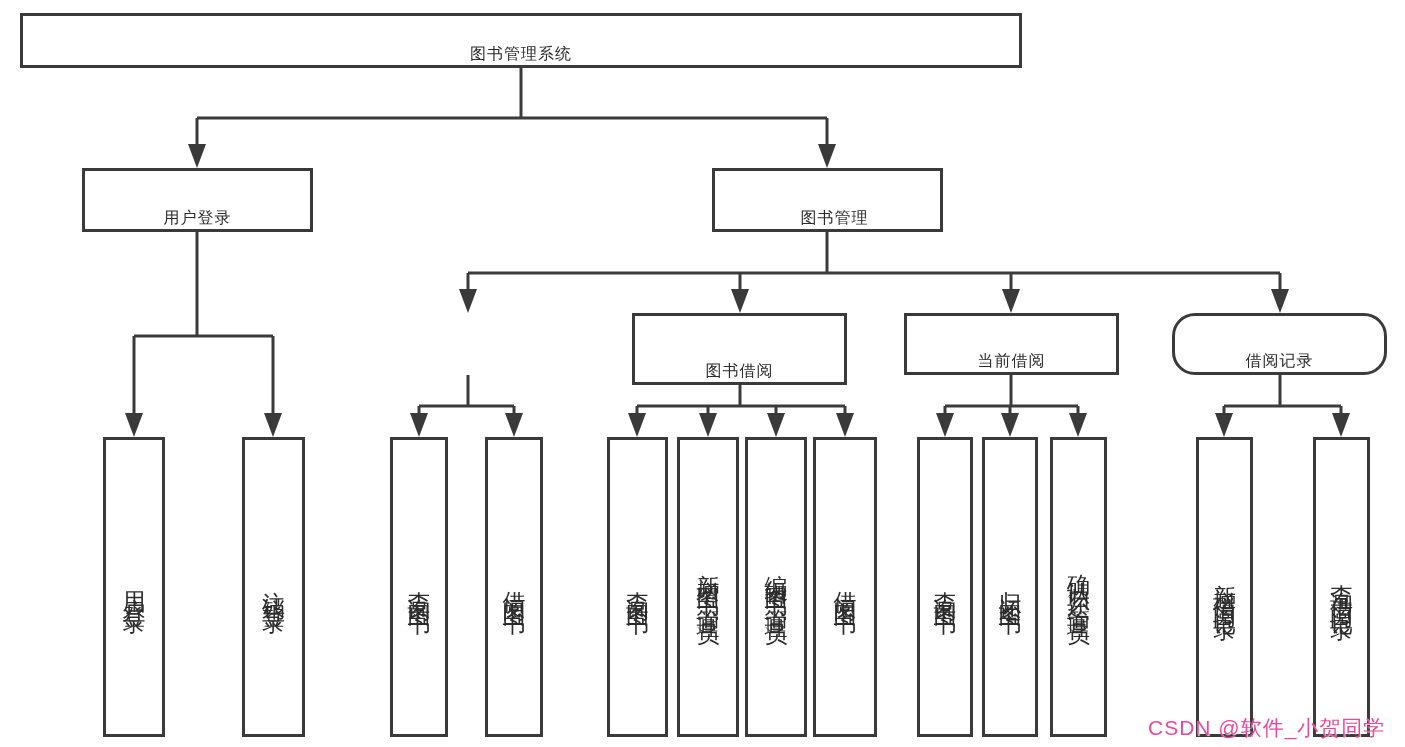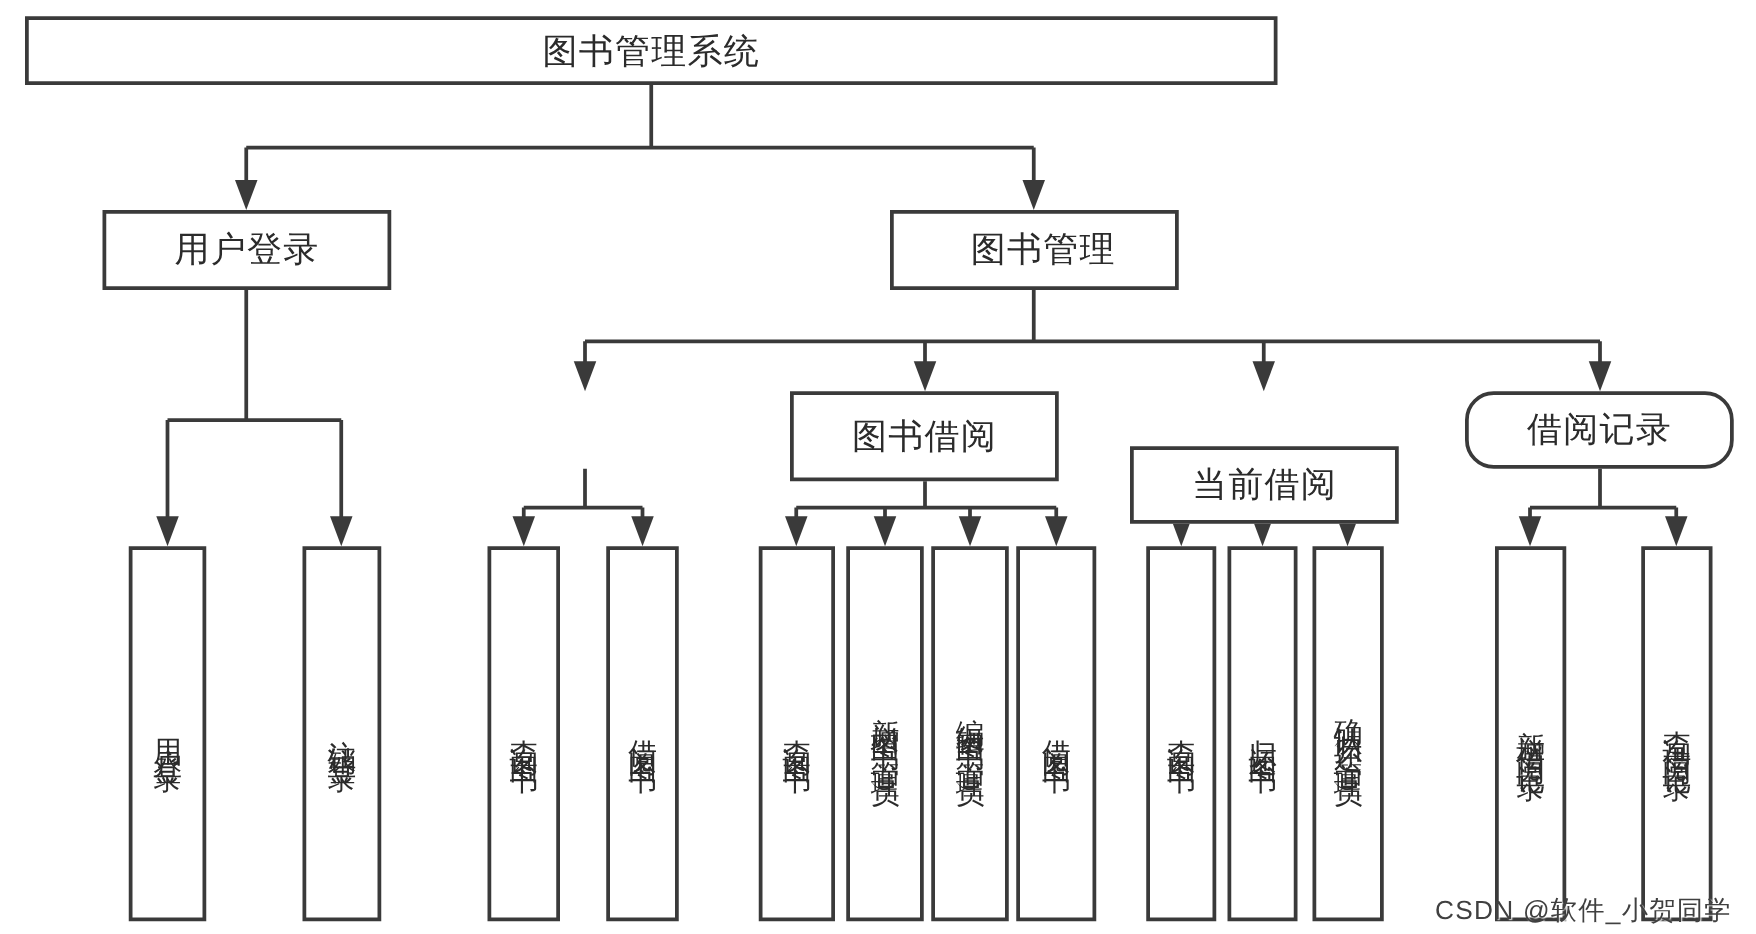--- a/index.html
+++ b/index.html
@@ -28,39 +28,40 @@
     box-sizing: border-box;
     border: 3px solid #3a3a3a;
     background: #ffffff;
     color: #2b2b2b;
     display: flex;
     align-items: center;
     justify-content: center;
     z-index: 2;
   }
   .hbox {
-    font-size: 28px;
+    font-size: 16px;
     letter-spacing: 1px;
     white-space: nowrap;
+    align-items: flex-end;
   }
   .vbox .vtext {
     writing-mode: vertical-rl;
     text-orientation: mixed;
     font-size: 23px;
     letter-spacing: 7px;
     line-height: 1;
     white-space: nowrap;
   }
   .watermark {
     position: absolute;
     left: 1148px;
     top: 714px;
     z-index: 5;
     font-size: 21px;
-    color: #404040;
+    color: #ec4899;
     letter-spacing: 1px;
     white-space: nowrap;
     text-shadow: 1px 1px 1px rgba(255,255,255,0.85);
   }
 </style>
 </head>
 <body>
 
 <div id="canvas">
 
@@ -144,21 +145,21 @@
   <div class="node hbox" style="left:82px; top:168px; width:231px; height:64px;">
     <span>用户登录</span>
   </div>
   <div class="node hbox" style="left:712px; top:168px; width:231px; height:64px;padding-left:14px;">
     <span>图书管理</span>
   </div>
 
   <div class="node hbox" style="left:632px; top:313px; width:215px; height:72px;">
     <span>图书借阅</span>
   </div>
-  <div class="node hbox" style="left:904px; top:313px; width:215px; height:62px;margin-top:44px;">
+  <div class="node hbox" style="left:904px; top:313px; width:215px; height:62px;">
     <span>当前借阅</span>
   </div>
   <div class="node hbox" style="left:1172px; top:313px; width:215px; height:62px;border-radius:23px;">
     <span>借阅记录</span>
   </div>
 
   <div class="node vbox" style="left:103px; top:437px; width:62px; height:300px;">
     <span class="vtext">用户登录</span>
   </div>
   <div class="node vbox" style="left:242px; top:437px; width:63px; height:300px;">

